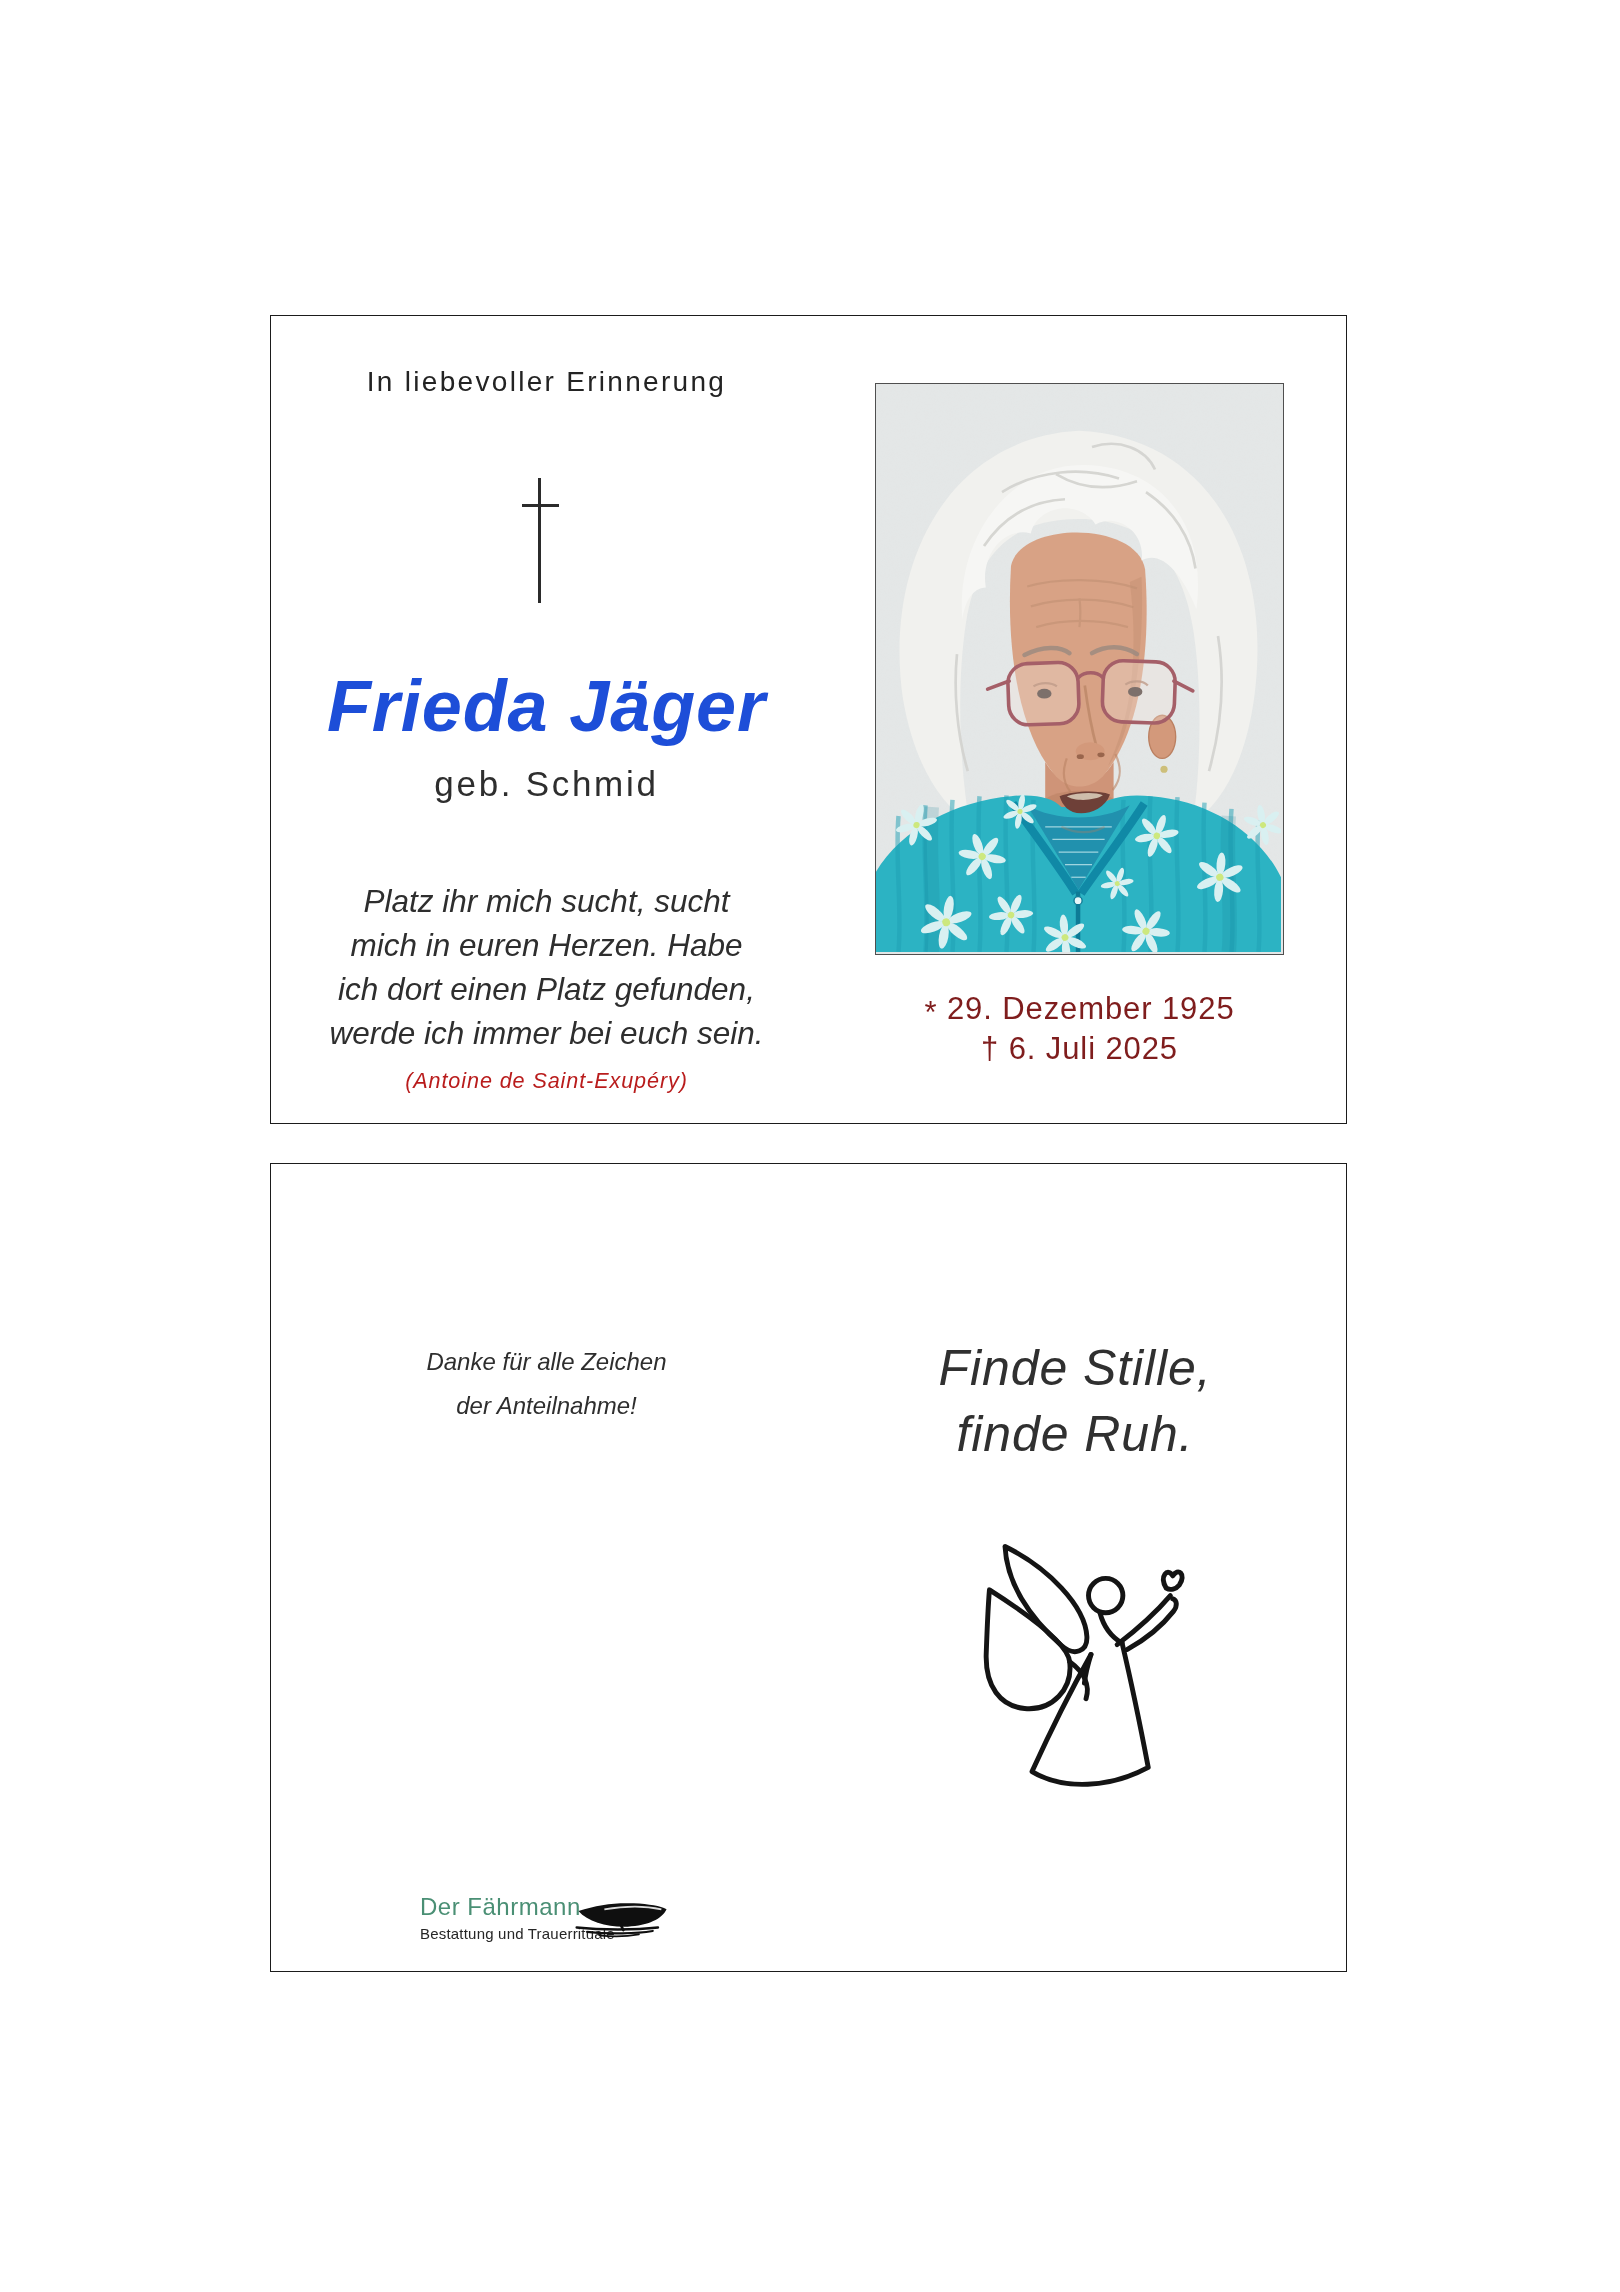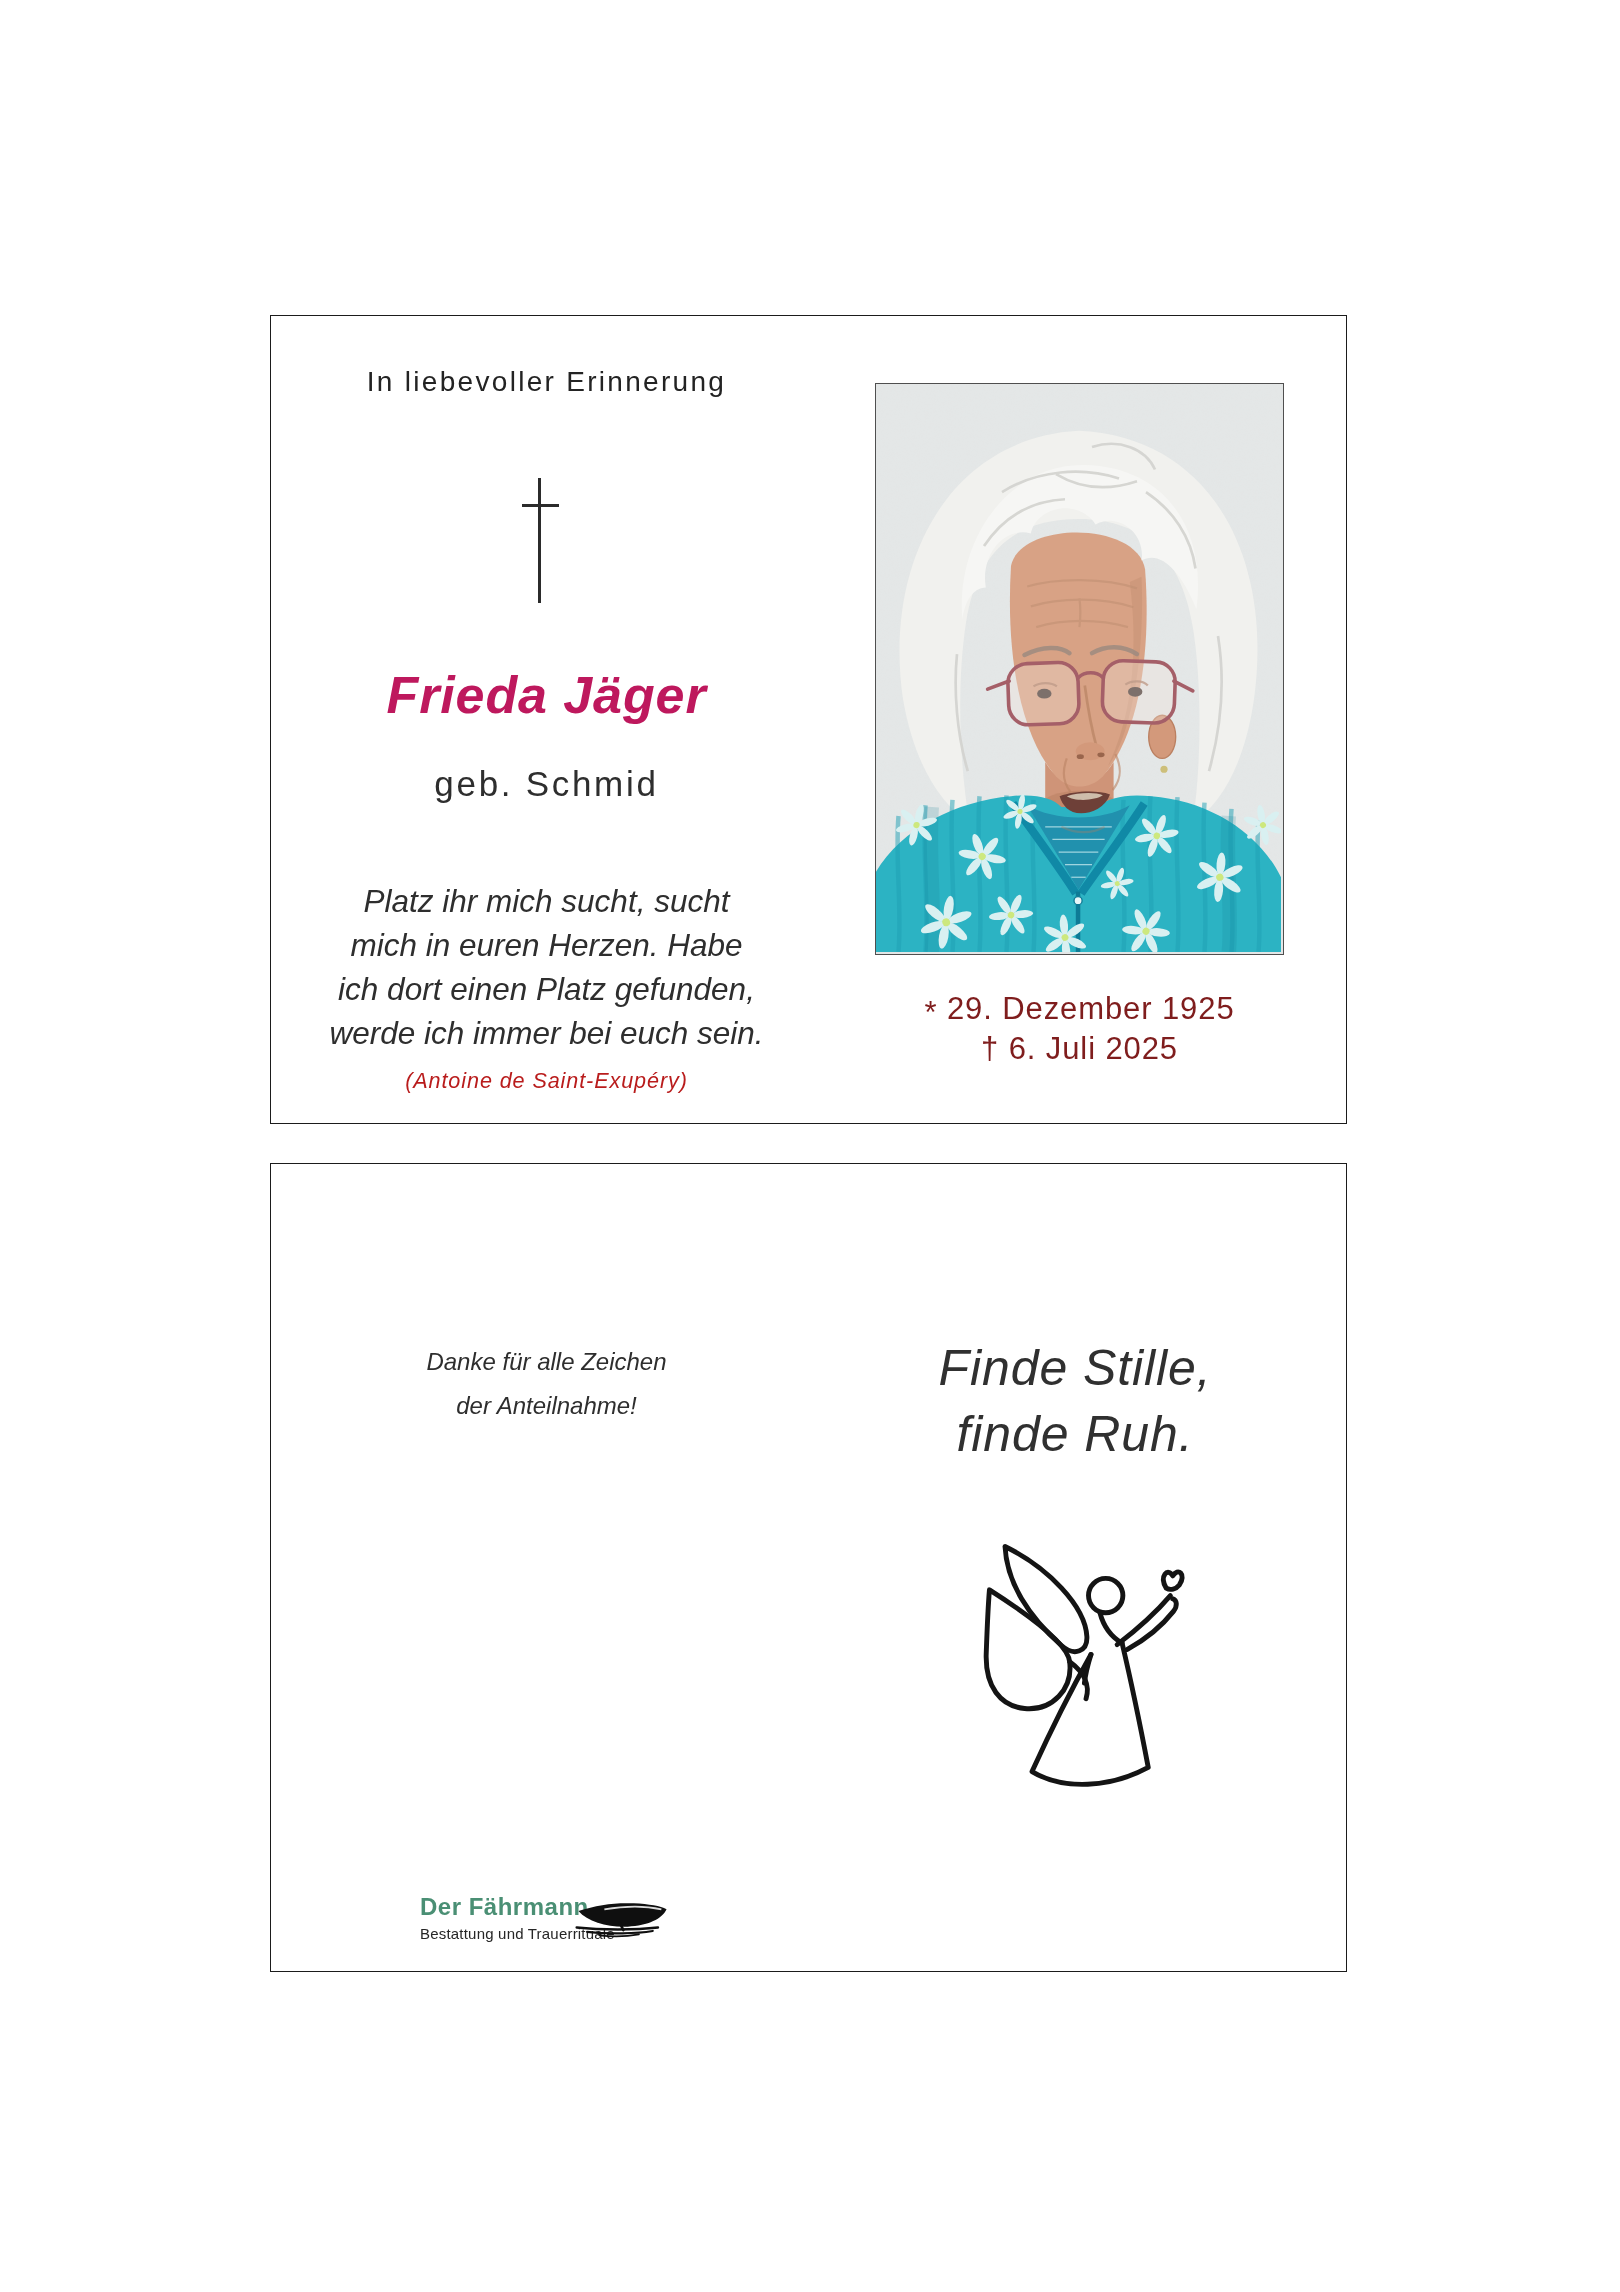--- a/index.html
+++ b/index.html
@@ -12,36 +12,36 @@
     border:1.8px solid #1b1b1b;background:#ffffff;box-sizing:border-box;
   }
   #card-front{top:315px;}
   #card-back{top:1163px;}
   .abs{position:absolute;}
   .ctr{text-align:center;}
   .leftcol{left:0;width:551px;}
   .heading{top:50px;font-size:28px;letter-spacing:2.3px;color:#232323;}
   .cross-v{left:267px;top:162px;width:2.7px;height:125px;background:#2b2b2b;}
   .cross-h{left:251px;top:188px;width:37px;height:2.7px;background:#2b2b2b;}
-  .name{top:349px;font-size:52px;font-weight:bold;font-style:italic;letter-spacing:0.9px;color:#be185d;}
+  .name{top:349px;font-size:72px;font-weight:bold;font-style:italic;letter-spacing:0.9px;color:#1d4ed8;}
   .maiden{top:448px;font-size:35px;letter-spacing:2.7px;color:#2e2e2e;}
   .quote{top:563px;font-size:31.5px;font-style:italic;line-height:44px;color:#2e2e2e;}
   .attrib{top:752px;font-size:21.6px;font-style:italic;letter-spacing:0.9px;color:#b91c1c;}
   .photo-frame{
     left:604px;top:67px;width:409px;height:572px;
     border:1.8px solid #4f4f4f;box-sizing:border-box;background:#e3e6e6;
   }
   .photo-frame svg{display:block;width:405px;height:568px;}
   .dates{left:604px;width:409px;top:673px;font-size:31px;line-height:40px;letter-spacing:0.9px;color:#7f1d1d;}
   .birth-sym{display:inline-block;transform:translateY(3.6px);}
   .thanks{top:176px;font-size:24px;font-style:italic;line-height:44px;color:#2e2e2e;}
   .motto{left:588px;width:432px;top:171px;font-size:50px;font-style:italic;line-height:66px;letter-spacing:0.9px;color:#303030;}
   .angel{left:698px;top:362px;width:221px;height:275px;}
   .logo{left:149px;top:729px;width:405px;height:63px;}
-  .logo-name{position:absolute;left:0;top:0;font-size:24px;font-weight:bold;letter-spacing:0.5px;color:#4a8f74;}
+  .logo-name{position:absolute;left:0;top:0;font-size:24px;font-weight:normal;letter-spacing:0.5px;color:#4a8f74;}
   .logo-tagline{position:absolute;left:0;top:32px;font-size:15px;letter-spacing:0.2px;color:#262626;}
   .boat{position:absolute;left:155px;top:5.4px;width:95px;height:40px;}
 </style>
 </head>
 <body>
 
 <div class="card" id="card-front">
 
   <div class="abs leftcol ctr heading">In liebevoller Erinnerung</div>
 

